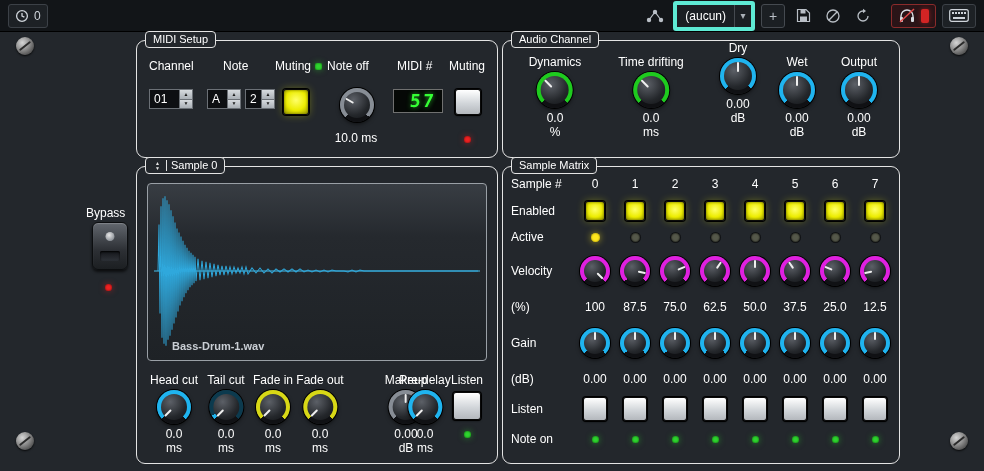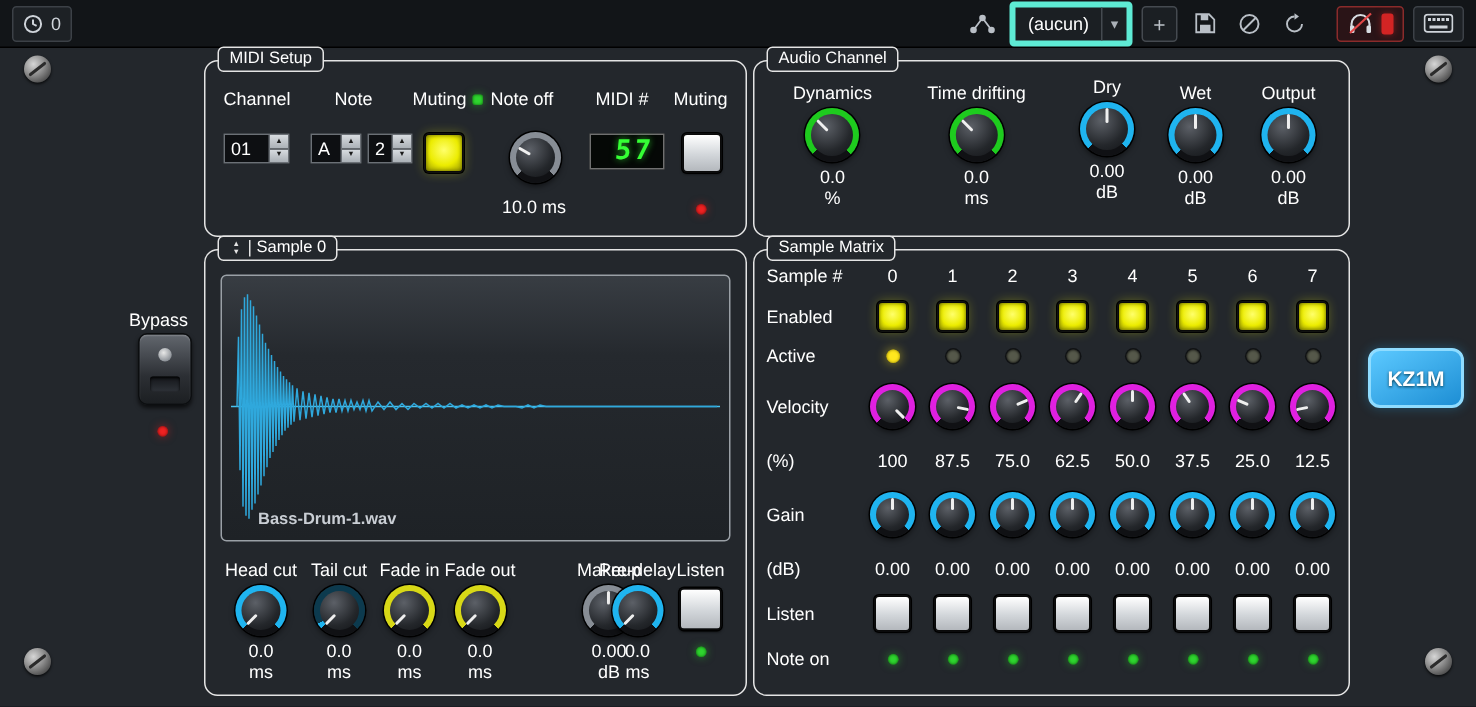--- a/index.html
+++ b/index.html
@@ -196,23 +196,20 @@
         </g>
       </svg>
     </div>
   </div>
 
   <div class="screw" style="left:16px;top:37px;"></div>
   <div class="screw" style="left:950px;top:37px;"></div>
   <div class="screw" style="left:16px;top:432px;"></div>
   <div class="screw" style="left:950px;top:432px;"></div>
 
-  <div class="badge" style="left:912px;top:232px;width:60px;font-size:14px;">
-    <span>KZ1M</span>
-  </div>
 
   <div class="abs lbl" style="left:86px;top:206px;">Bypass</div>
   <div id="bypass-switch"></div>
   <div class="led s7 on-red abs" style="left:105px;top:284px;"></div>
 
   <div class="section" id="midi-setup" style="left:136px;top:40px;width:360px;height:116px;">
     <div class="section-title">
       <span>MIDI Setup</span>
     </div>
 
@@ -271,21 +268,21 @@
       <span class="knob lg k-green" style="--angle:-45deg;"></span>
       <span class="val">0.0</span>
       <span class="val" style="margin-top:-3px;">%</span>
     </div>
     <div class="col" style="left:148px;top:14px;">
       <span class="lbl">Time drifting</span>
       <span class="knob lg k-green" style="--angle:-45deg;"></span>
       <span class="val">0.0</span>
       <span class="val" style="margin-top:-3px;">ms</span>
     </div>
-    <div class="col" style="left:235px;top:10px;justify-content:flex-end;">
+    <div class="col" style="left:235px;top:0;justify-content:flex-end;">
       <span class="lbl">Dry</span>
       <span class="knob lg k-cyan" style="--angle:0deg;"></span>
       <span class="val">0.00</span>
       <span class="val" style="margin-top:-3px;">dB</span>
     </div>
     <div class="col" style="left:294px;top:14px;">
       <span class="lbl">Wet</span>
       <span class="knob lg k-cyan" style="--angle:0deg;"></span>
       <span class="val">0.00</span>
       <span class="val" style="margin-top:-3px;">dB</span>

